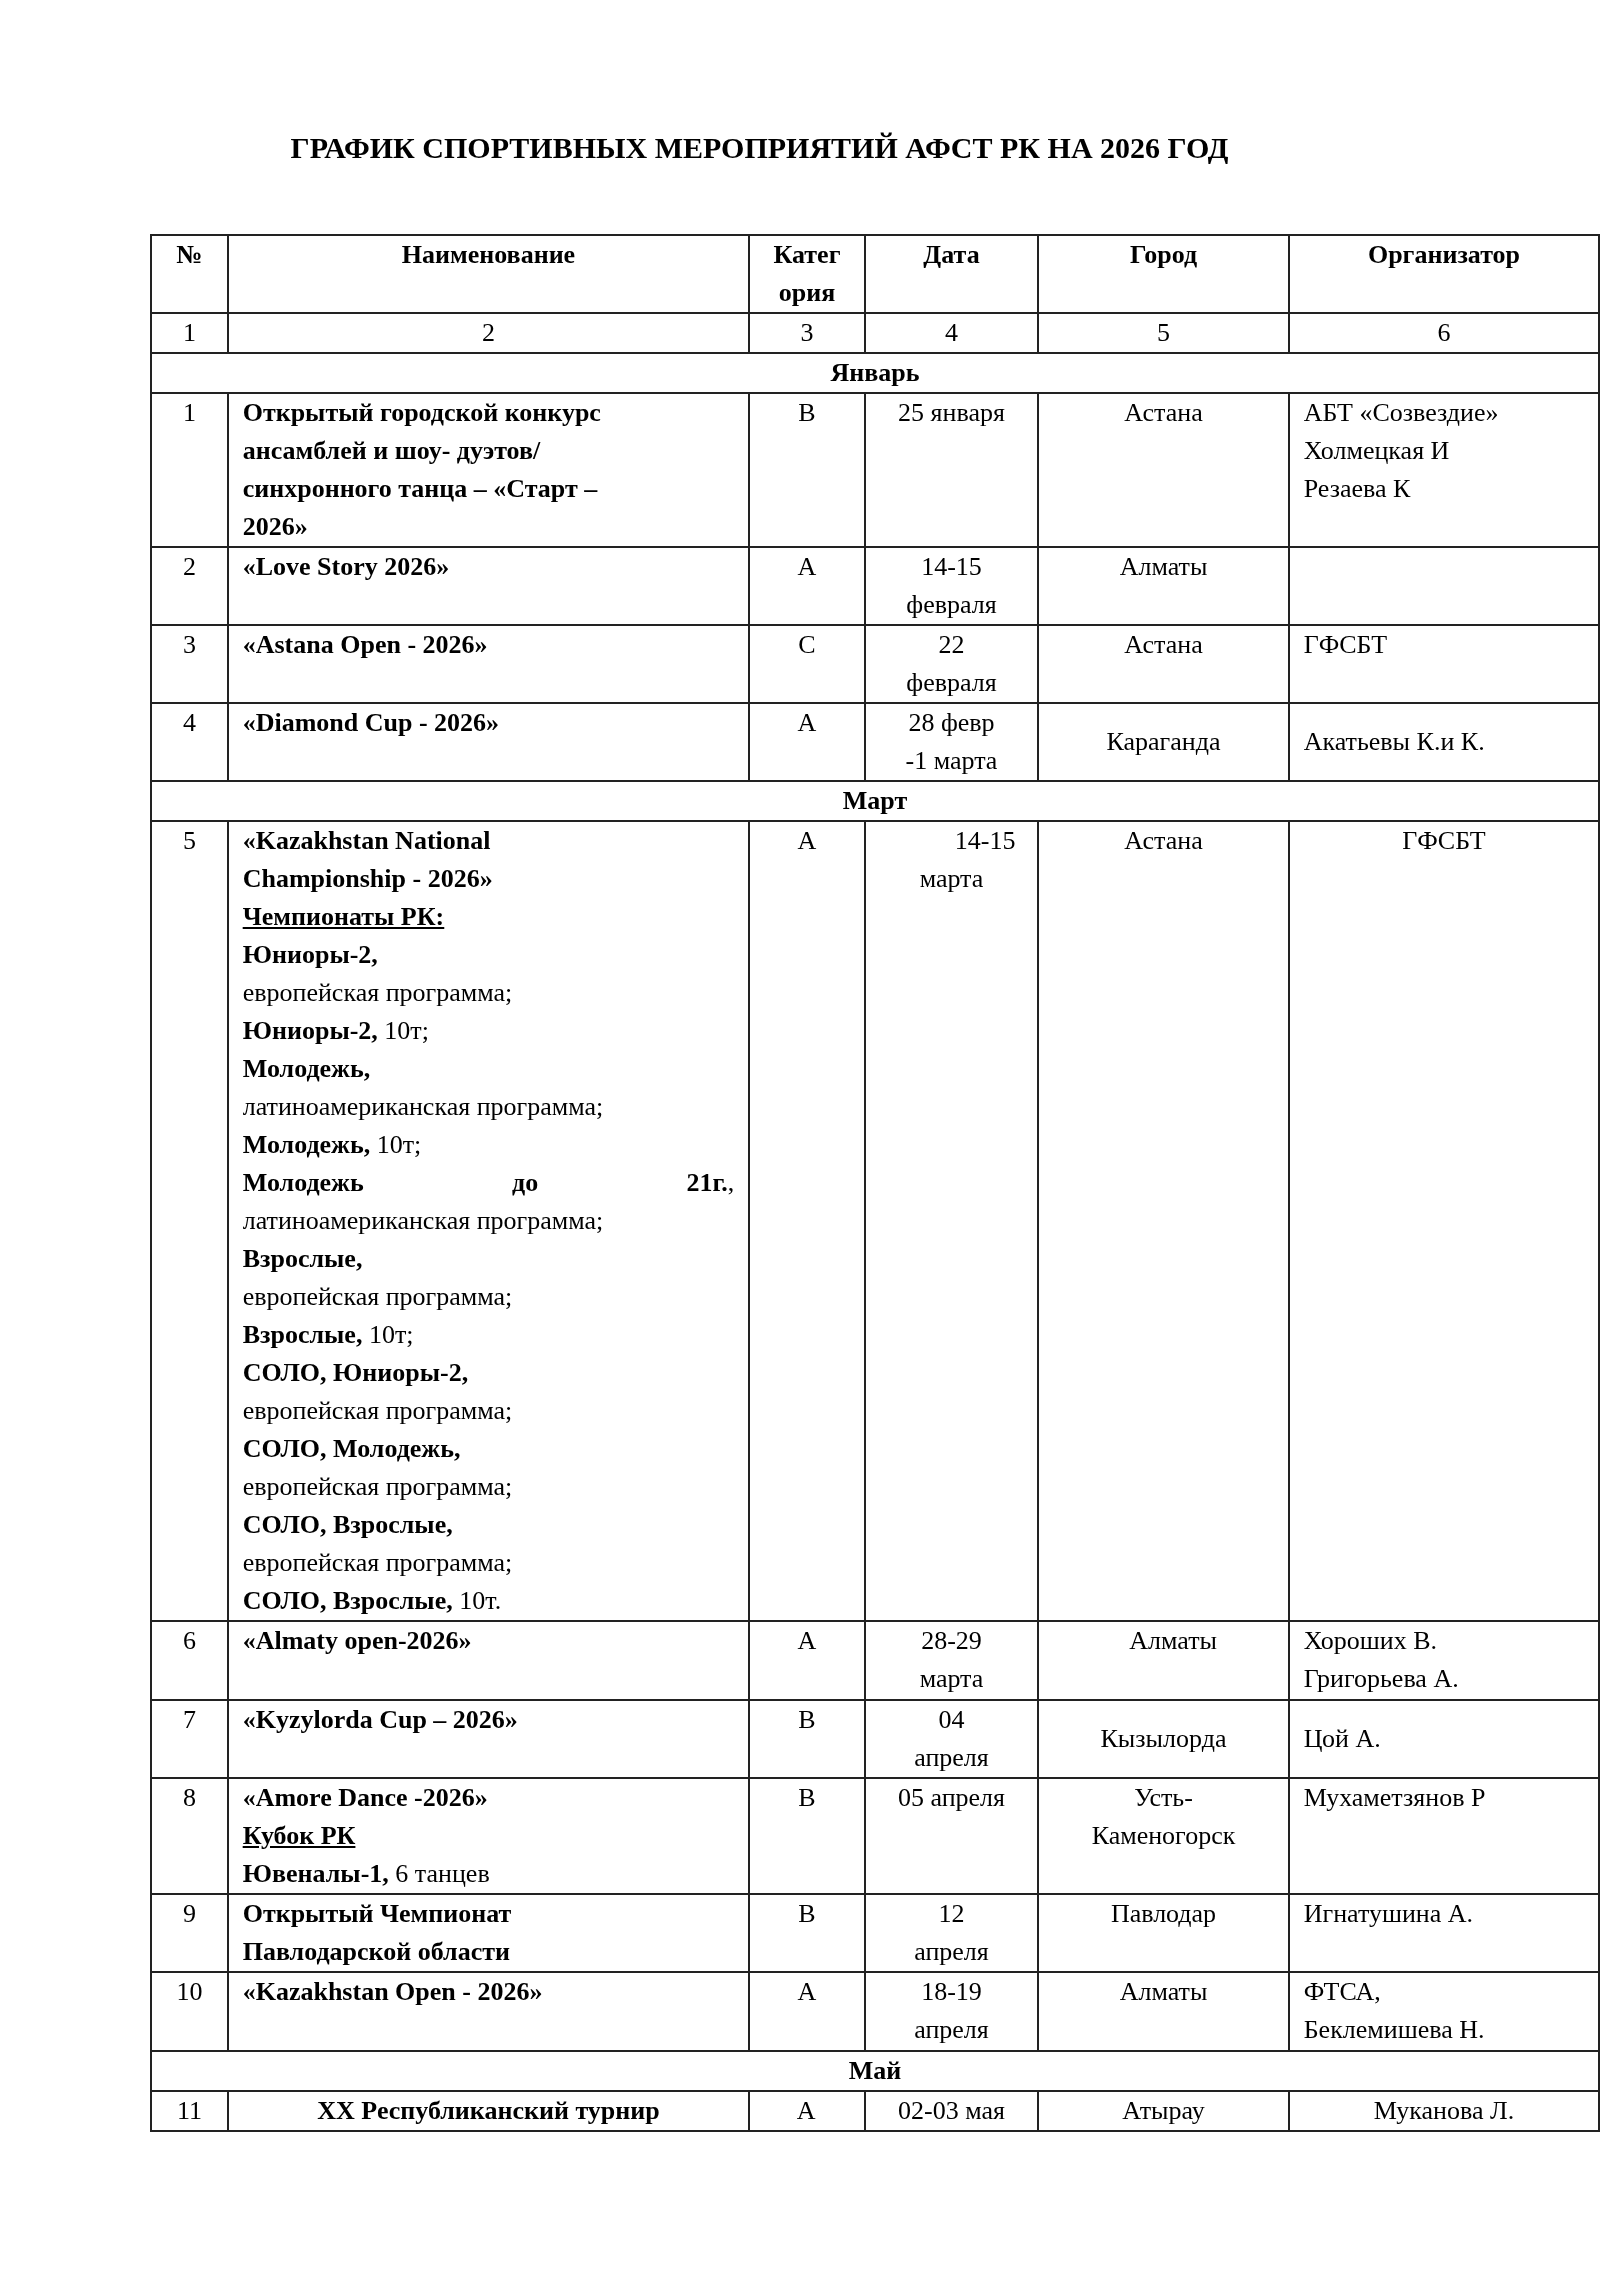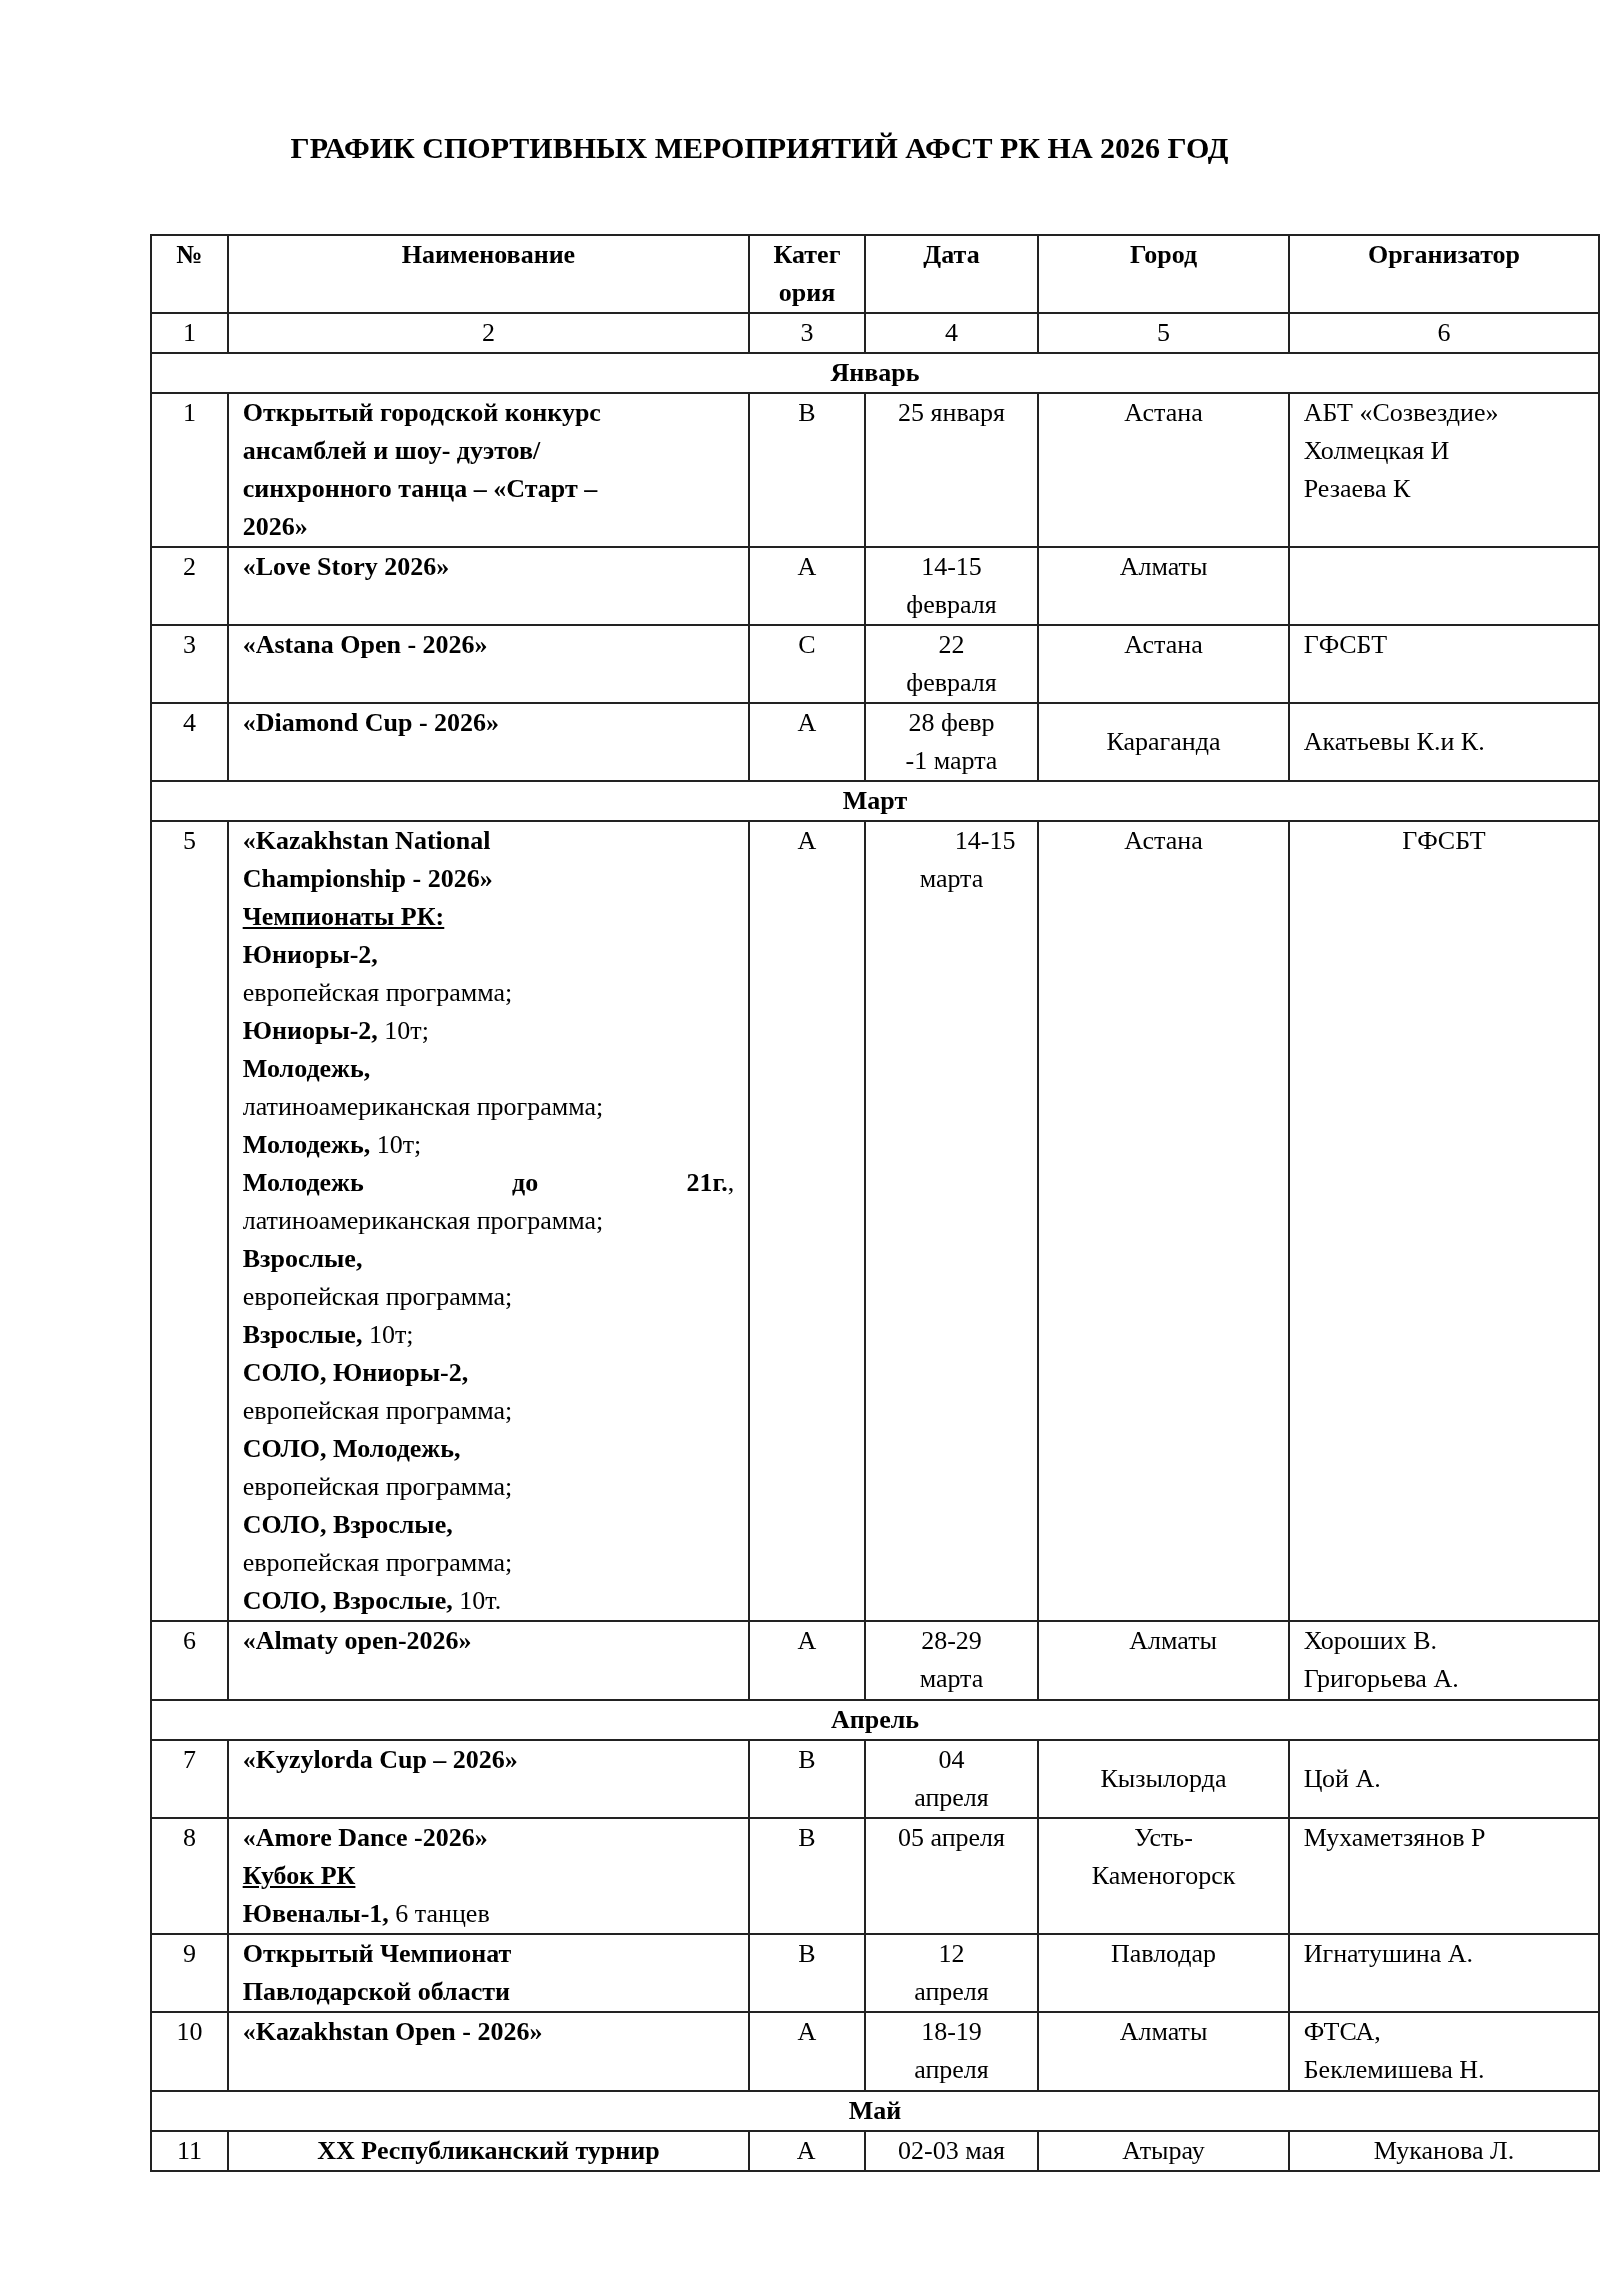--- a/index.html
+++ b/index.html
@@ -175,23 +175,20 @@
           <span class="line">28-29</span>
           <span class="line">марта</span>
         </td>
     <td class="c-city" style="padding-left:33px">Алматы</td>
     <td>
           <span class="line">Хороших В.</span>
           <span class="line">Григорьева А.</span>
         </td>
   </tr>
 
-  <tr class="month">
-        <td colspan="6">Апрель</td>
-      </tr>
 
   <tr class="r7">
     <td class="c-num">7</td>
     <td class="b">«Kyzylorda Cup – 2026»</td>
     <td class="c-cat">B</td>
     <td class="c-date">
           <span class="line">04</span>
           <span class="line">апреля</span>
         </td>
     <td class="c-city vmid">Кызылорда</td>

